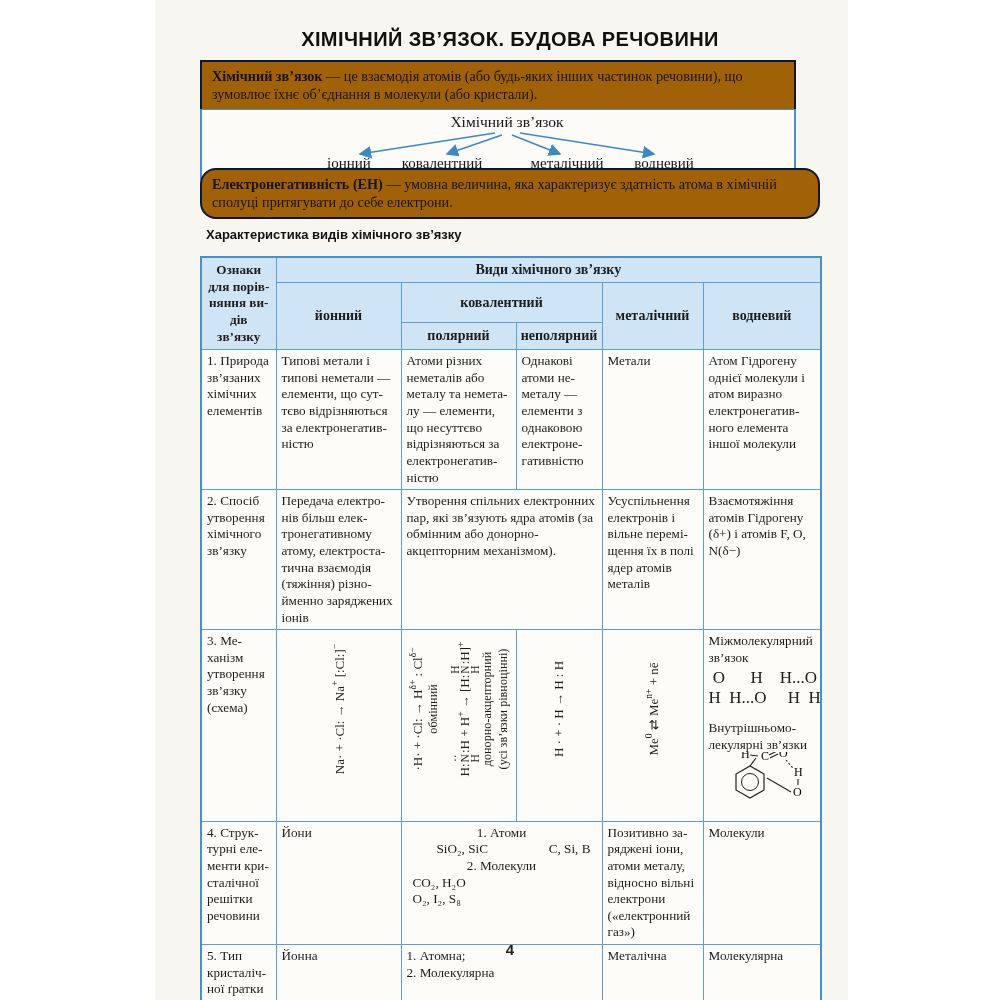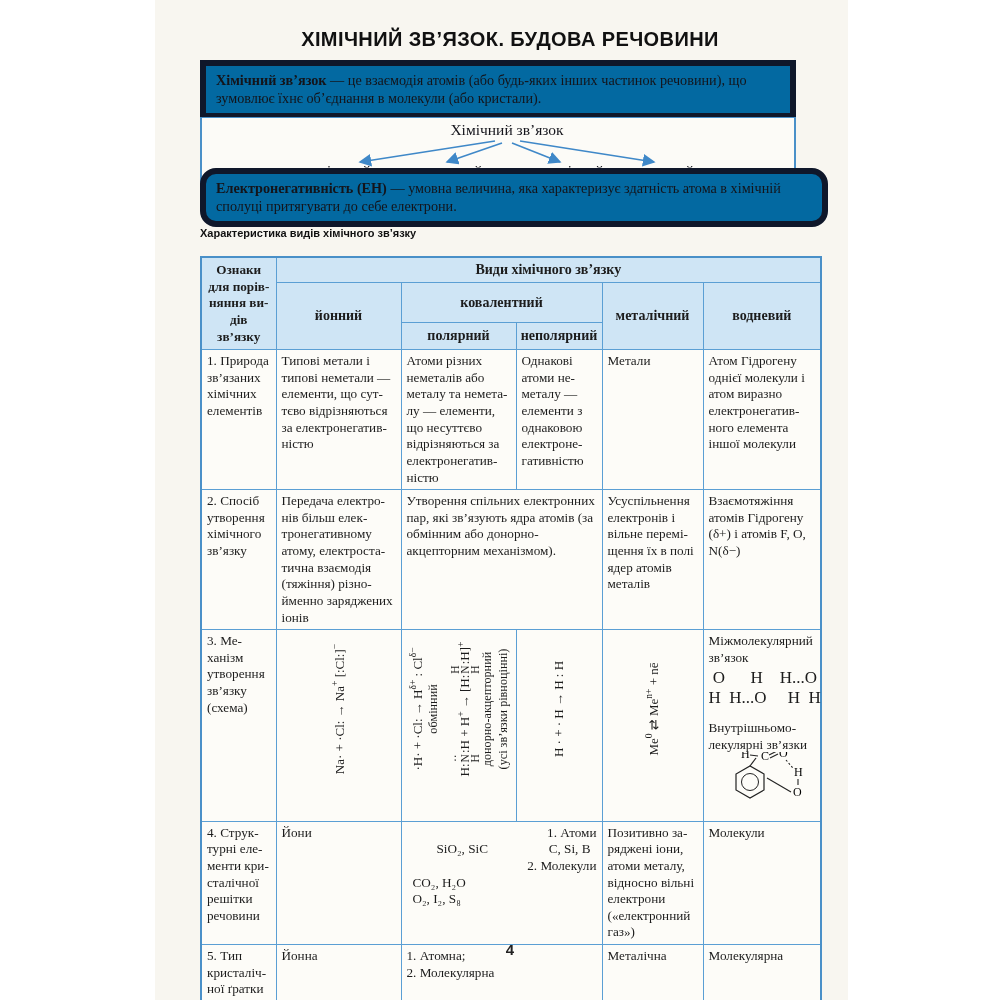--- a/index.html
+++ b/index.html
@@ -7,37 +7,37 @@
   .scan{position:relative;width:1000px;height:1000px;margin:0 auto;background:#ffffff;overflow:hidden;}
   .page{position:absolute;left:155px;top:0;width:693px;height:1000px;background:#f8f6f0;}
   .content{position:absolute;left:45px;top:0;width:620px;}
 
   
   .bleed{position:absolute;background:#aebfd0;opacity:.12;filter:blur(2px);border-radius:2px;pointer-events:none;}
 
   .title{position:absolute;top:28px;left:0;width:620px;text-align:center;
          font-family:"Liberation Sans", sans-serif;font-weight:bold;font-size:20px;letter-spacing:.4px;color:#111;}
 
-  .defbox{border:6px solid #0f172a;background:#0369a1;padding:5px 10px 6px 10px;
+  .defbox{border:2px solid #0f172a;background:#a16207;padding:5px 10px 6px 10px;
           font-size:14.2px;line-height:1.28;color:#14141a;}
   .defbox b{font-weight:bold;}
   .box1{position:absolute;top:60px;left:0;width:596px;}
   .box1 .treepart{border:2px solid #4a90c8;border-top:1px solid #4a90c8;background:#fcfbf7;margin-top:-2px;}
   .box2{position:absolute;top:168px;left:0;width:596px;border-radius:16px;}
 
-  .section-h{position:absolute;top:227px;left:0;font-family:"Liberation Sans", sans-serif;
-             font-weight:bold;font-size:11px;color:#111;}
+  .section-h{position:absolute;top:227px;left:6px;font-family:"Liberation Sans", sans-serif;
+             font-weight:bold;font-size:13px;color:#111;}
 
   table.main{position:absolute;top:256px;left:0;border-collapse:collapse;table-layout:fixed;
              width:620px;background:#fdfcf8;border:2px solid #4a90c8;}
   table.main th, table.main td{border:1px solid #5b9fd4;vertical-align:top;padding:3px 5px;
              font-size:13.2px;line-height:1.26;hyphens:manual;overflow-wrap:break-word;}
   table.main th{background:#cfe5f5;font-weight:bold;text-align:center;vertical-align:middle;font-size:14px;padding:2px 3px;}
   td.rowlabel{font-size:13.2px;}
-  .c-mid{text-align:right;}
+  .c-mid{text-align:center;}
 
   
   td.scheme{vertical-align:middle;padding:2px;}
   .vwrap{position:relative;height:152px;}
   .vrot{position:absolute;top:50%;left:50%;transform:translate(-50%,-50%) rotate(-90deg);
         white-space:nowrap;text-align:center;font-size:13px;line-height:1.3;}
   .vpair{display:flex;justify-content:center;gap:12px;height:152px;}
   .vpair .vwrap{height:152px;}
   .w34{width:34px;} .w56{width:56px;} 
   .vrot .lbl{font-size:12.2px;}

